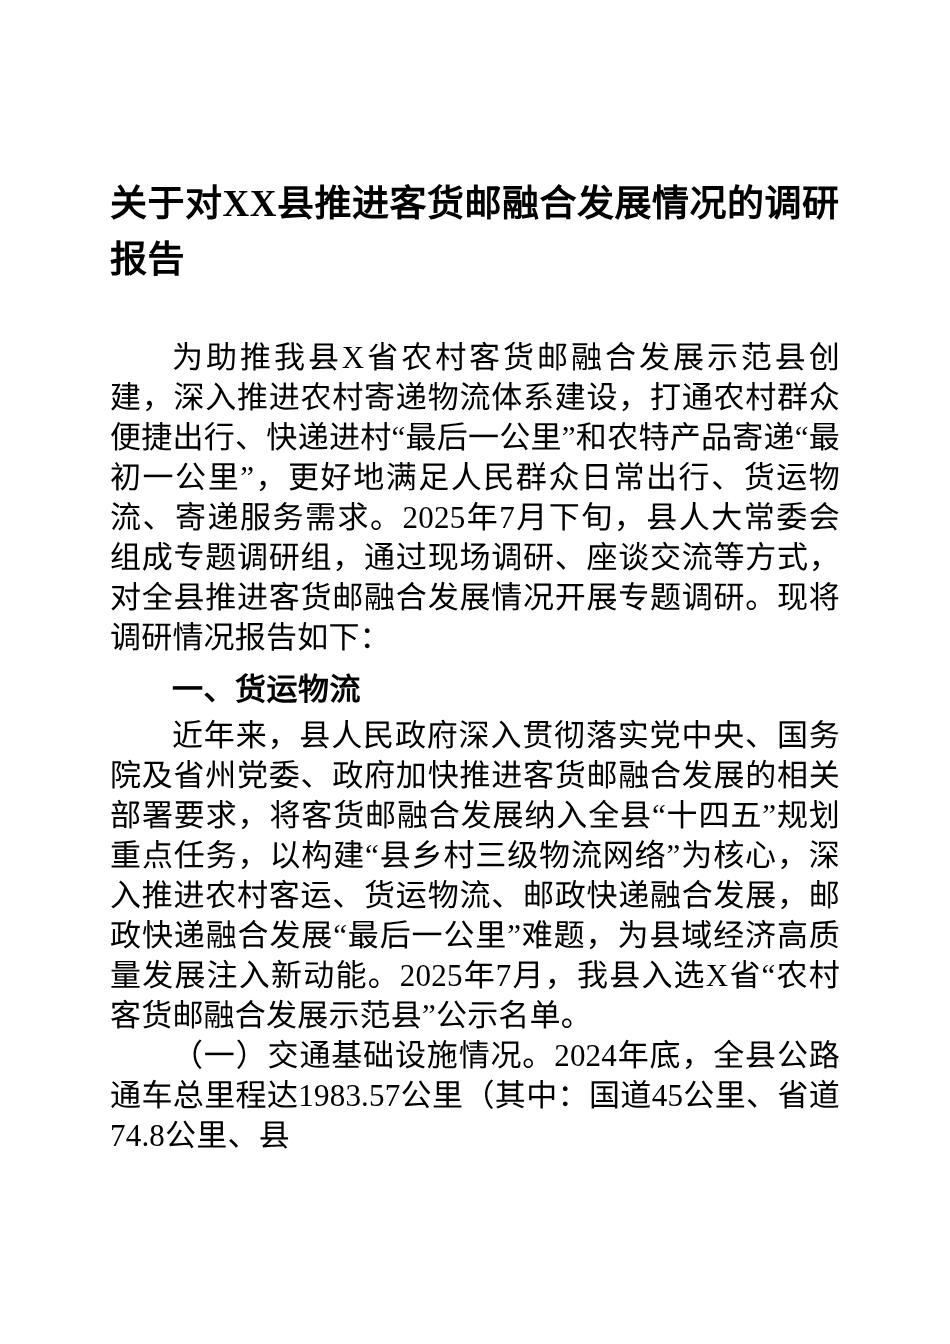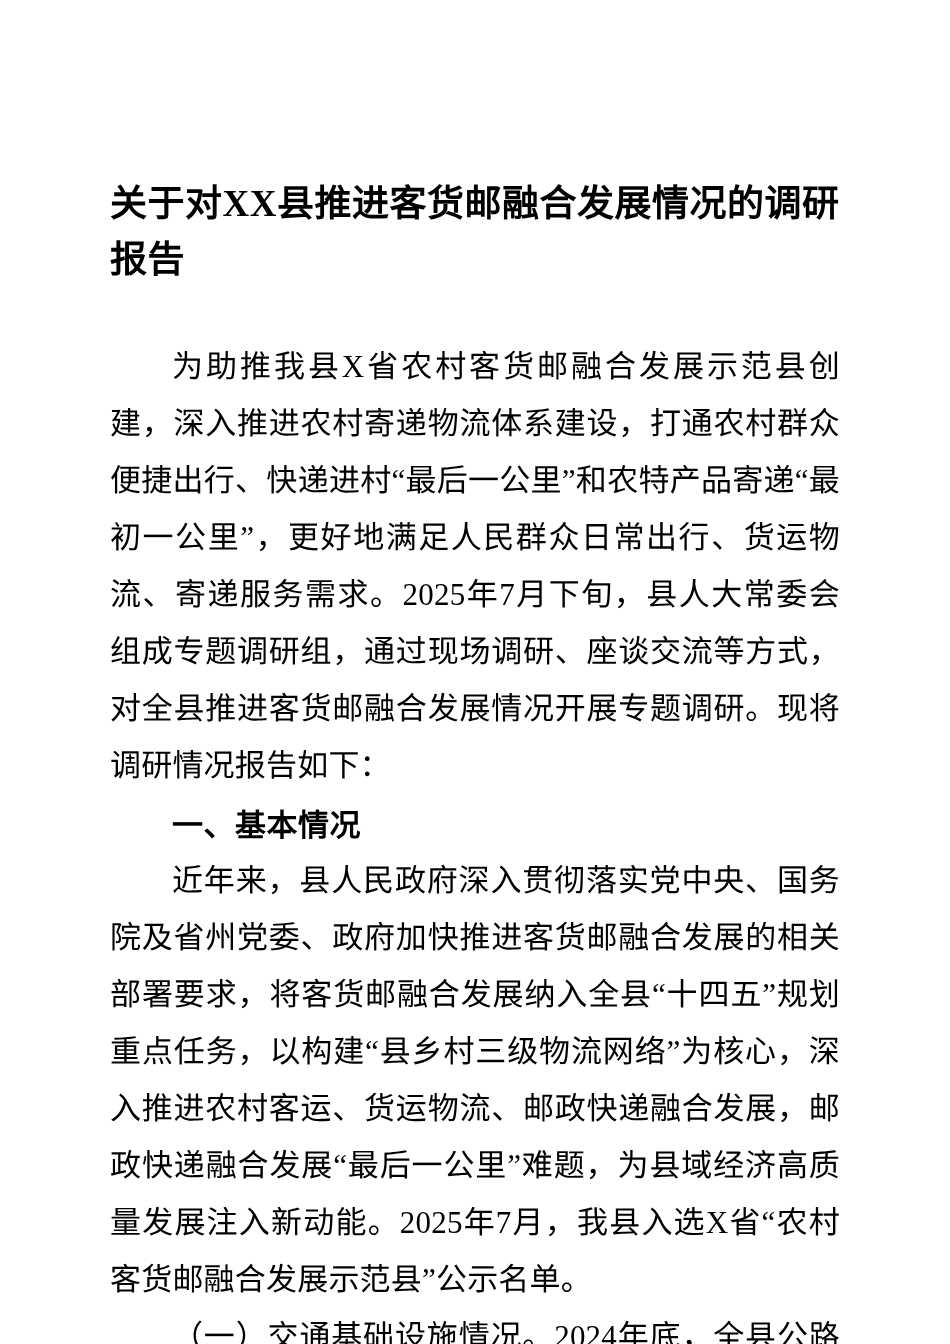--- a/index.html
+++ b/index.html
@@ -57,21 +57,21 @@
     letter-spacing: 0.5px;
     color: #000;
   }
 
   
   .para {
     margin: 0;
     text-indent: 62px;
     font-family: "Liberation Serif", "DejaVu Serif", serif;
     font-size: 31px;
-    line-height: 57px;
+    line-height: 40px;
     text-align: justify;
     text-justify: inter-ideograph;
     letter-spacing: 0.2px;
     color: #000;
   }
 
   .spacer-after-title {
     height: 50px;
   }
 </style>
@@ -83,20 +83,20 @@
 
     <h1 class="doc-title">
       <span>关于对XX县推进客货邮融合发展情况的调研</span><br>
       <span>报告</span>
     </h1>
 
     <div class="spacer-after-title"></div>
 
     <p class="para">为助推我县X省农村客货邮融合发展示范县创建，深入推进农村寄递物流体系建设，打通农村群众便捷出行、快递进村“最后一公里”和农特产品寄递“最初一公里”，更好地满足人民群众日常出行、货运物流、寄递服务需求。2025年7月下旬，县人大常委会组成专题调研组，通过现场调研、座谈交流等方式，对全县推进客货邮融合发展情况开展专题调研。现将调研情况报告如下：</p>
 
-    <h2 class="section-heading">一、基本情况</h2>
+    <h2 class="section-heading">一、货运物流</h2>
 
     <p class="para">近年来，县人民政府深入贯彻落实党中央、国务院及省州党委、政府加快推进客货邮融合发展的相关部署要求，将客货邮融合发展纳入全县“十四五”规划重点任务，以构建“县乡村三级物流网络”为核心，深入推进农村客运、货运物流、邮政快递融合发展，邮政快递融合发展“最后一公里”难题，为县域经济高质量发展注入新动能。2025年7月，我县入选X省“农村客货邮融合发展示范县”公示名单。</p>
 
     <p class="para">（一）交通基础设施情况。2024年底，全县公路通车总里程达1983.57公里（其中：国道45公里、省道74.8公里、县</p>
 
   </div>
 </div>
 
 </body></html>

